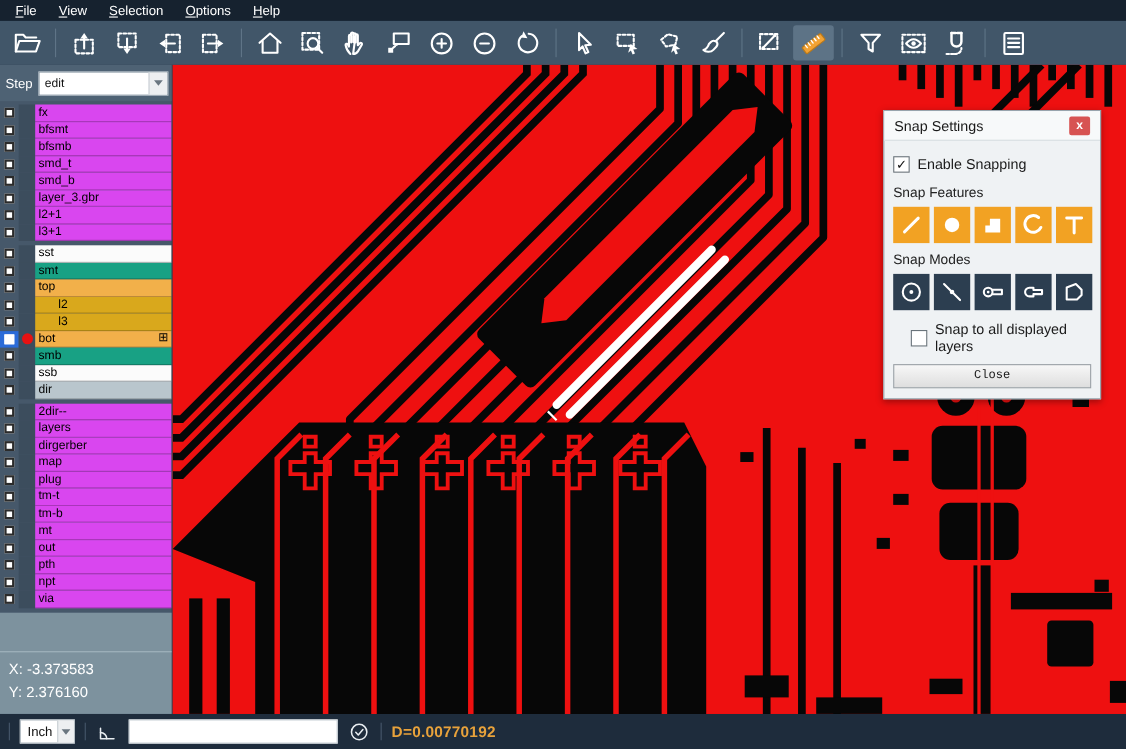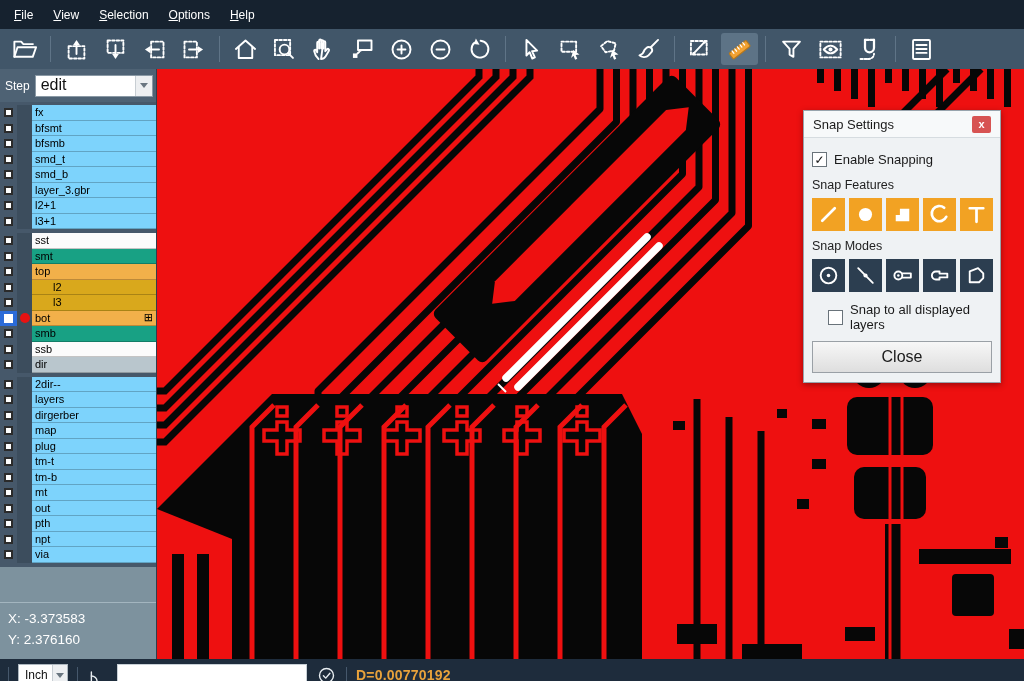--- a/index.html
+++ b/index.html
@@ -6,52 +6,52 @@
     --red:#EE1010; --blk:#070707;
     --menubar:#16222F; --toolbar:#415669; --sidebar:#46586A;
     --coordsbg:#7D929E; --statusbg:#1E2C3C;
     --orange:#F2A223; --dtext:#E8A23B; --modebtn:#2C3E50; --closered:#D75352;
   }
   *{box-sizing:border-box; margin:0; padding:0;}
   html,body{width:1024px;height:681px;overflow:hidden;}
   body{font-family:"Liberation Sans",sans-serif;background:var(--statusbg);position:relative;}
 
   
-  .menubar{height:29px;background:var(--menubar);display:flex;align-items:center;padding-left:4px;}
+  .menubar{height:19px;background:var(--menubar);display:flex;align-items:center;padding-left:4px;}
   .menu-item{color:#fff;font-size:12px;padding:1px 10px;cursor:default;}
   .menu-item .u{text-decoration:underline;}
 
   
   .toolbar{height:40px;background:var(--toolbar);display:flex;align-items:center;padding-left:5px;}
   .tbtn{width:37px;height:32px;display:flex;align-items:center;justify-content:center;border-radius:3px;margin:0 1px;flex:0 0 auto;}
   .tbtn svg{width:27px;height:27px;display:block;}
   .tbtn.active{background:#5D7386;}
   .tsep{width:1px;height:26px;background:#5F7487;margin:0 6px;flex:0 0 auto;}
 
   
   .main{display:flex;height:590px;border-radius:28px;}
   .sidebar{width:157px;background:var(--sidebar);display:flex;flex-direction:column;border-right:1px solid #2F3E4C;}
   .step-row{height:33px;display:flex;align-items:center;padding:0 3px;gap:5px;background:#4E6274;flex:0 0 auto;}
   .step-label{color:#fff;font-size:12px;padding-left:2px;}
-  .stylesel{flex:1;height:22px;background:#fff;border:1px solid #8A99A5;display:flex;font-size:16px;color:#111;padding-left:5px;}
+  .stylesel{flex:1;height:22px;background:#fff;border:1px solid #8A99A5;display:flex;align-items:center;font-size:11px;color:#111;padding-left:5px;}
   .sel-arrow{margin-left:auto;width:17px;height:100%;display:flex;align-items:center;justify-content:center;background:#EDEFF1;border-left:1px solid #C8CED3;}
   .sel-arrow::after{content:"";border:4px solid transparent;border-top:5px solid #6A7680;margin-top:4px;}
 
   .layer-list{flex:1;padding-top:3px;overflow:hidden;}
   .layer-group{margin-bottom:4px;}
   .layer-row{display:flex;height:15.5px;align-items:stretch;}
   .cb-cell{width:17px;display:flex;align-items:center;justify-content:center;flex:0 0 auto;}
   .cb{width:9px;height:9px;background:#fff;border:2px solid #2B2B2B;}
   .cb-cell.active{background:#2B6BD8;}
   .cb-cell.active .cb{border-color:#fff;}
   .dot-cell{width:15px;display:flex;align-items:center;justify-content:center;background:#3C4D5D;flex:0 0 auto;}
   .dot{width:10px;height:10px;border-radius:50%;background:#E81212;}
   .label-cell{flex:1;font-size:11px;color:#000;padding-left:3px;display:flex;align-items:center;border-bottom:1px solid rgba(0,0,0,.22);overflow:hidden;white-space:nowrap;}
   .grid-glyph{margin-left:auto;margin-right:3px;font-size:11px;line-height:1;}
-  .c-teal{background:#7dd3fc;} .c-white{background:#FBFBFB;} .c-green{background:#18A184;}
+  .c-teal{background:#d946ef;} .c-white{background:#FBFBFB;} .c-green{background:#18A184;}
   .c-orange{background:#F2B04A;} .c-gold{background:#D9A81C;padding-left:21px;} .c-gray{background:#B9C6CD;}
 
   .side-bottom{height:92px;background:var(--coordsbg);flex:0 0 auto;display:flex;flex-direction:column;justify-content:flex-end;}
   .coords{border-top:1px solid #A3B5BF;color:#fff;font-size:13.5px;padding:6px 8px 8px;line-height:1.55;}
 
   .canvas-wrap{flex:1;position:relative;background:var(--red);overflow:hidden;}
   #pcb{position:absolute;left:0;top:0;}
 
   
   .snap-dialog{position:absolute;left:646px;top:41px;width:198px;background:#EFF2F4;border:1px solid #98A4AD;box-shadow:0 2px 6px rgba(0,0,0,.35);color:#1A1A1A;}
@@ -61,21 +61,21 @@
   .chk-row{display:flex;align-items:center;gap:7px;margin:5px 0 11px;}
   .chk{width:15px;height:15px;background:#fff;border:1px solid #69737A;font-size:12px;display:flex;align-items:center;justify-content:center;color:#111;flex:0 0 auto;line-height:1;}
   .chk-label{font-size:13px;}
   .dlg-label{font-size:12.5px;color:#222;margin:2px 0 6px;}
   .btn-row{display:flex;gap:4px;margin-bottom:8px;}
   .snap-btn{width:33px;height:33px;display:flex;align-items:center;justify-content:center;flex:0 0 auto;}
   .snap-btn.feature{background:var(--orange);}
   .snap-btn.mode{background:var(--modebtn);}
   .snap-btn svg{width:25px;height:25px;display:block;}
   .chk-row.second{margin:10px 16px 9px;}
-  .dlg-close-btn{height:32px;background:linear-gradient(#F7F7F7,#DEDEDE);border:1px solid #9AA0A6;font-size:16px;display:flex;align-items:center;justify-content:center;margin-top:2px;}
+  .dlg-close-btn{height:22px;background:linear-gradient(#F7F7F7,#DEDEDE);border:1px solid #9AA0A6;font-size:11px;display:flex;align-items:center;justify-content:center;margin-top:2px;font-family:Liberation Mono, monospace;}
 
   
   .statusbar{height:32px;background:var(--statusbg);display:flex;align-items:center;gap:9px;padding:12px 8px;}
   .ssep{width:1px;height:16px;background:#46586C;flex:0 0 auto;}
   .unit-select{height:22px;width:50px;background:#fff;border:1px solid #AEB8C0;display:flex;align-items:center;font-size:12px;color:#111;padding-left:6px;}
   .unit-select .sel-arrow{width:15px;}
   .sb-icon svg{width:21px;height:21px;display:block;}
   .cmd-input{width:190px;height:22px;border:1px solid #C8D0D6;background:#fff;font-size:12px;padding:0 4px;font-family:"Liberation Sans",sans-serif;}
   .d-label{color:var(--dtext);font-size:14px;font-weight:bold;letter-spacing:.2px;}
 </style>

